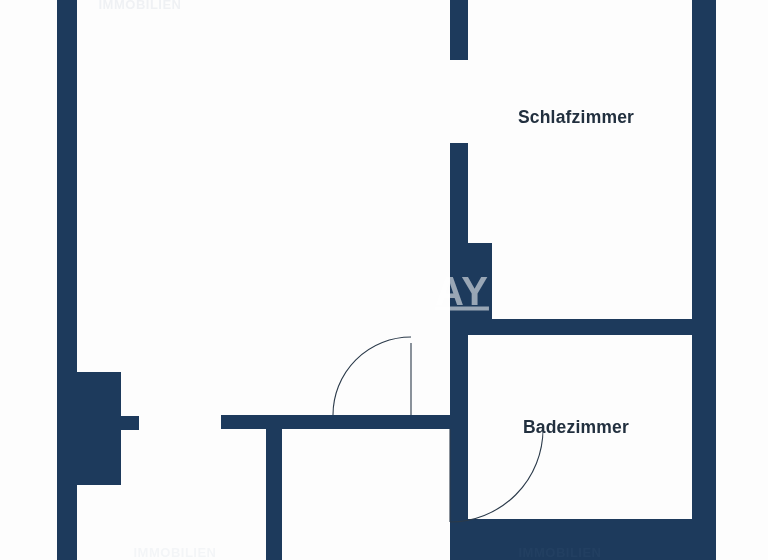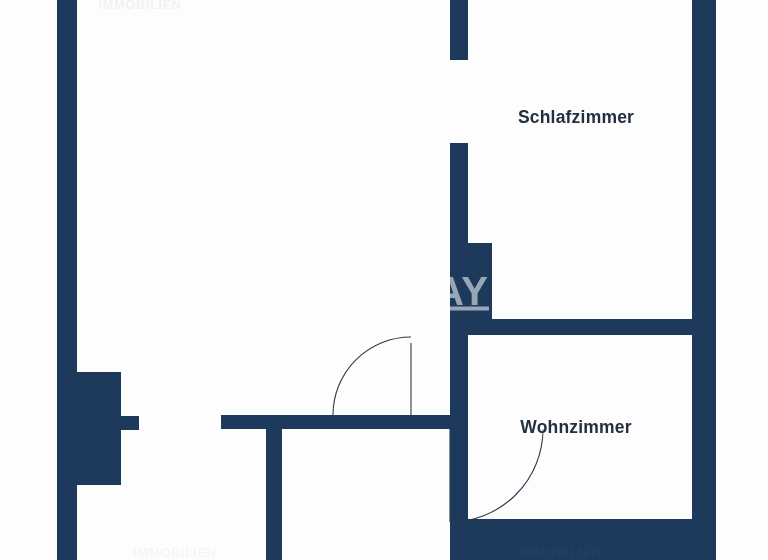--- a/index.html
+++ b/index.html
@@ -96,21 +96,21 @@
         <path d="M 411 337 A 78 78 0 0 0 333 415" fill="none" stroke="#2b3a4a" stroke-width="1.1"></path>
         <line x1="411" y1="415" x2="411" y2="343" stroke="#2b3a4a" stroke-width="1.1"></line>
         <path d="M 543 429 A 93 93 0 0 1 450 522" fill="none" stroke="#2b3a4a" stroke-width="1.1"></path>
         <line x1="450" y1="429" x2="450" y2="522" stroke="#2b3a4a" stroke-width="1.1"></line>
       </g>
   </svg>
 
 
   <div class="room-label" id="room-label-schlafzimmer" style="left: 576px; top: 117px; color: rgb(34, 48, 63);">Schlafzimmer</div>
 
-  <div class="room-label" id="room-label-badezimmer" style="left: 576px; top: 427px; color: rgb(34, 48, 63);">Wohnzimmer</div>
+  <div class="room-label" id="room-label-badezimmer" style="left: 576px; top: 427px; color: rgb(34, 48, 63);">Badezimmer</div>
 
   <div class="watermark" id="watermark-center" style="left: 462px; top: 291px;">AY</div>
 
   <div class="watermark" id="watermark-top" style="left: 140px; top: 4px;">IMMOBILIEN</div>
 
   <div class="watermark" id="watermark-bottom-left" style="left: 175px; top: 552px;">IMMOBILIEN</div>
 
   <div class="watermark" id="watermark-bottom-right" style="left: 560px; top: 552px;">IMMOBILIEN</div>
 
 </div>

